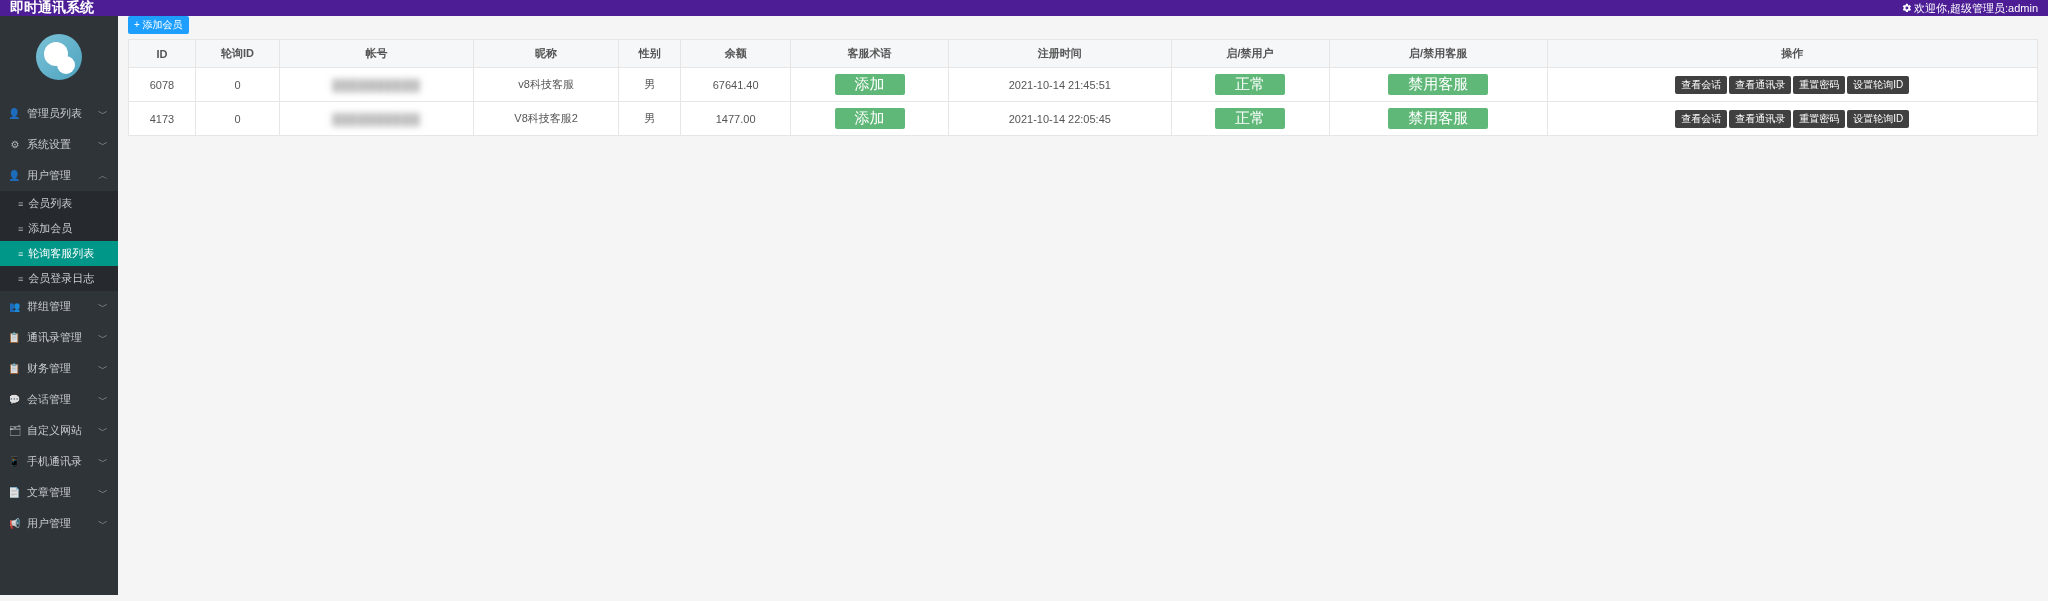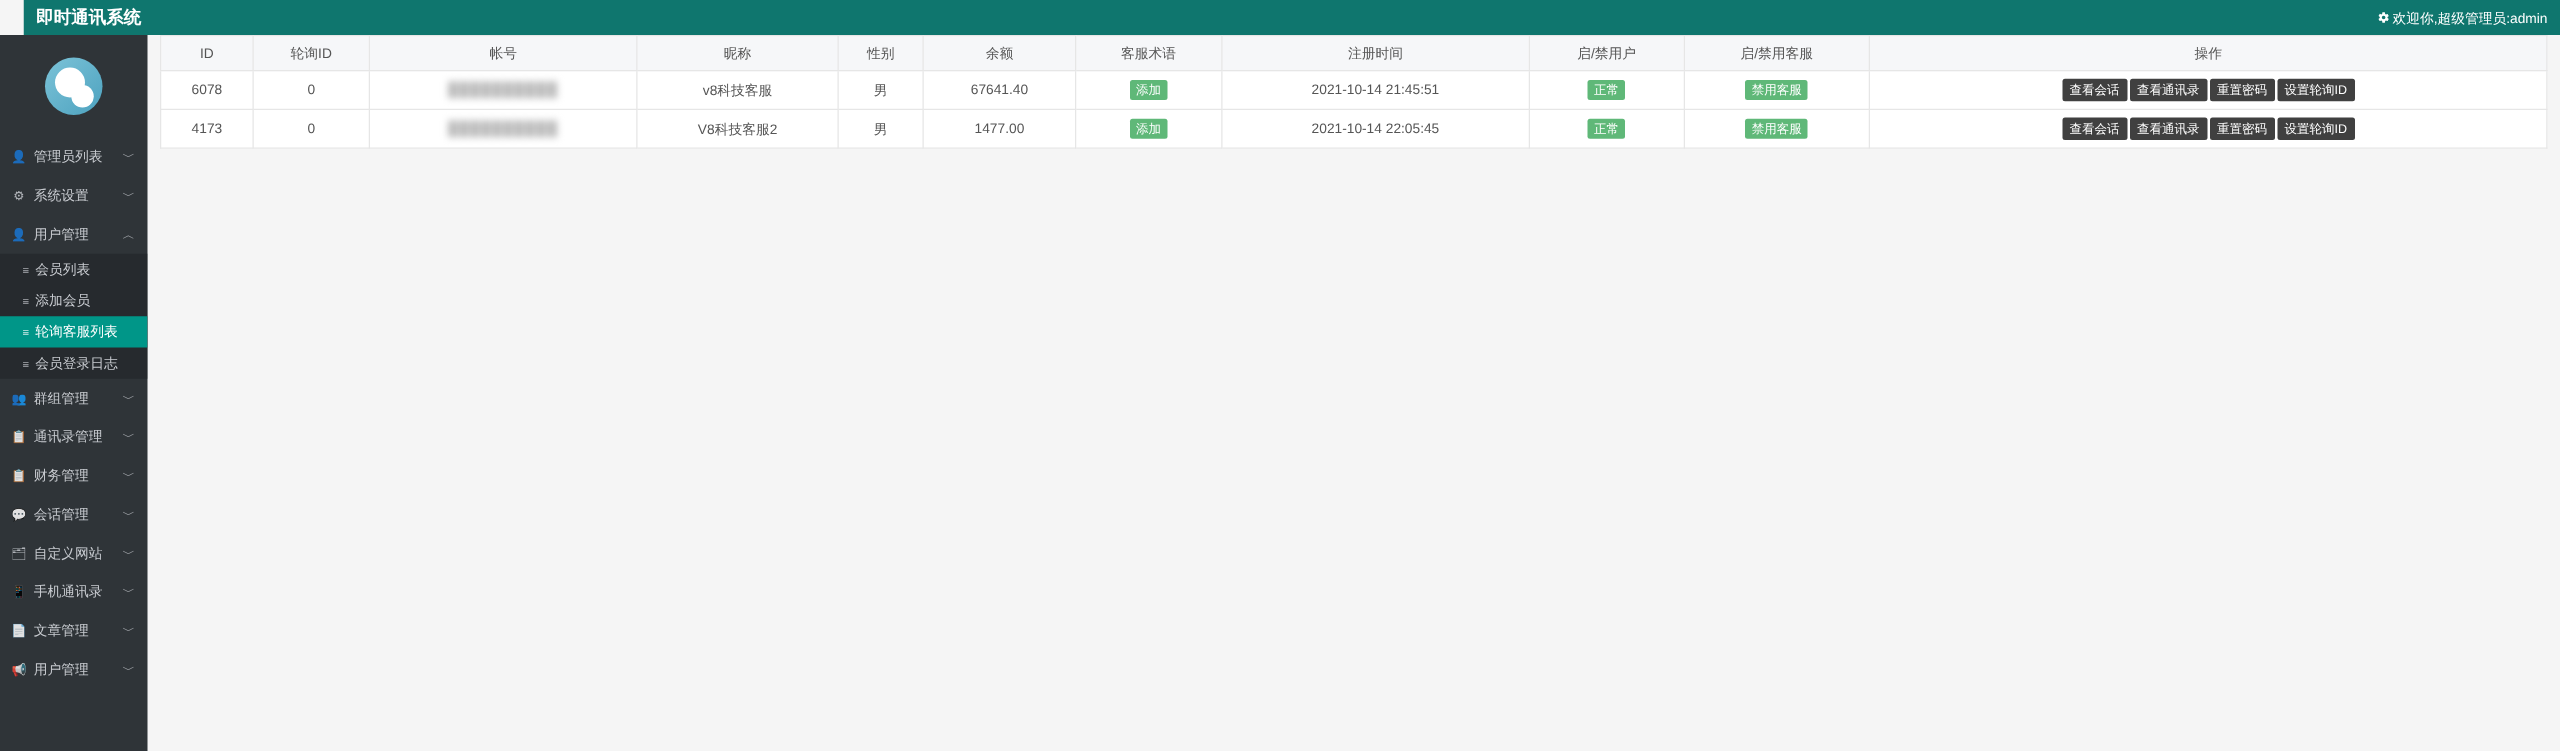--- a/index.html
+++ b/index.html
@@ -1,28 +1,27 @@
 <!DOCTYPE html>
 <html><head>
 <meta charset="utf-8">
 <style>
 * { margin: 0; padding: 0; box-sizing: border-box; font-family: "Microsoft YaHei", Arial, sans-serif; }
 html, body { height: 100%; }
 body { font-size: 12px; color: #333; background: #f5f5f5; }
 
 .top-bar {
-  height: 28px;
-  background: #0f766e;
+  height: 16px;
+  background: #4c1d95;
   color: #fff;
   display: flex;
   align-items: center;
   justify-content: space-between;
   padding: 0 10px;
   font-size: 13px;
-  margin-left: 19px;
 }
 .top-title { font-weight: bold; font-size: 14px; }
 .top-user { font-size: 11px; display: flex; align-items: center; gap: 2px; }
 
 .layout { display: flex; height: calc(100% - 22px); }
 
 .sidebar {
   width: 118px;
   background: #2f3438;
   color: #c8cbd0;
@@ -130,29 +129,29 @@
   background: #fff;
   border: 1px solid #e6e6e6;
 }
 th, td {
   border: 1px solid #e6e6e6;
   text-align: center;
   font-size: 11px;
   padding: 6px 4px;
   white-space: nowrap;
 }
-th { background: #f6f7f9; font-weight: normal; color: #555; }
+th { background: #f6f7f9; font-weight: bold; color: #555; }
 td { color: #555; }
 
 .badge {
   display: inline-block;
   background: #5fb878;
   color: #fff;
-  font-size: 10px;
-  padding: 1px 5px;
+  font-size: 15px;
+  padding: 1px 20px;
   border-radius: 2px;
   text-align: right;
 }
 .op-btn {
   display: inline-block;
   background: #404040;
   color: #fff;
   font-size: 10px;
   padding: 2px 6px;
   border-radius: 2px;
@@ -276,20 +275,23 @@
           <div class="menu-item-left">
             <span class="menu-icon">📢</span>
             <span>用户管理</span>
           </div>
           <span class="chev">﹀</span>
         </div>
       </div>
   </div>
 
   <div class="main">
+    <div class="addrow">
+      <button class="btn btn-blue btn-small">+ 添加会员</button>
+    </div>
 
     <div class="table-wrap">
       <table>
         <thead>
             <tr id="thead-row">
               <th>ID</th>
               <th>轮询ID</th>
               <th>帐号</th>
               <th>昵称</th>
               <th>性别</th>

